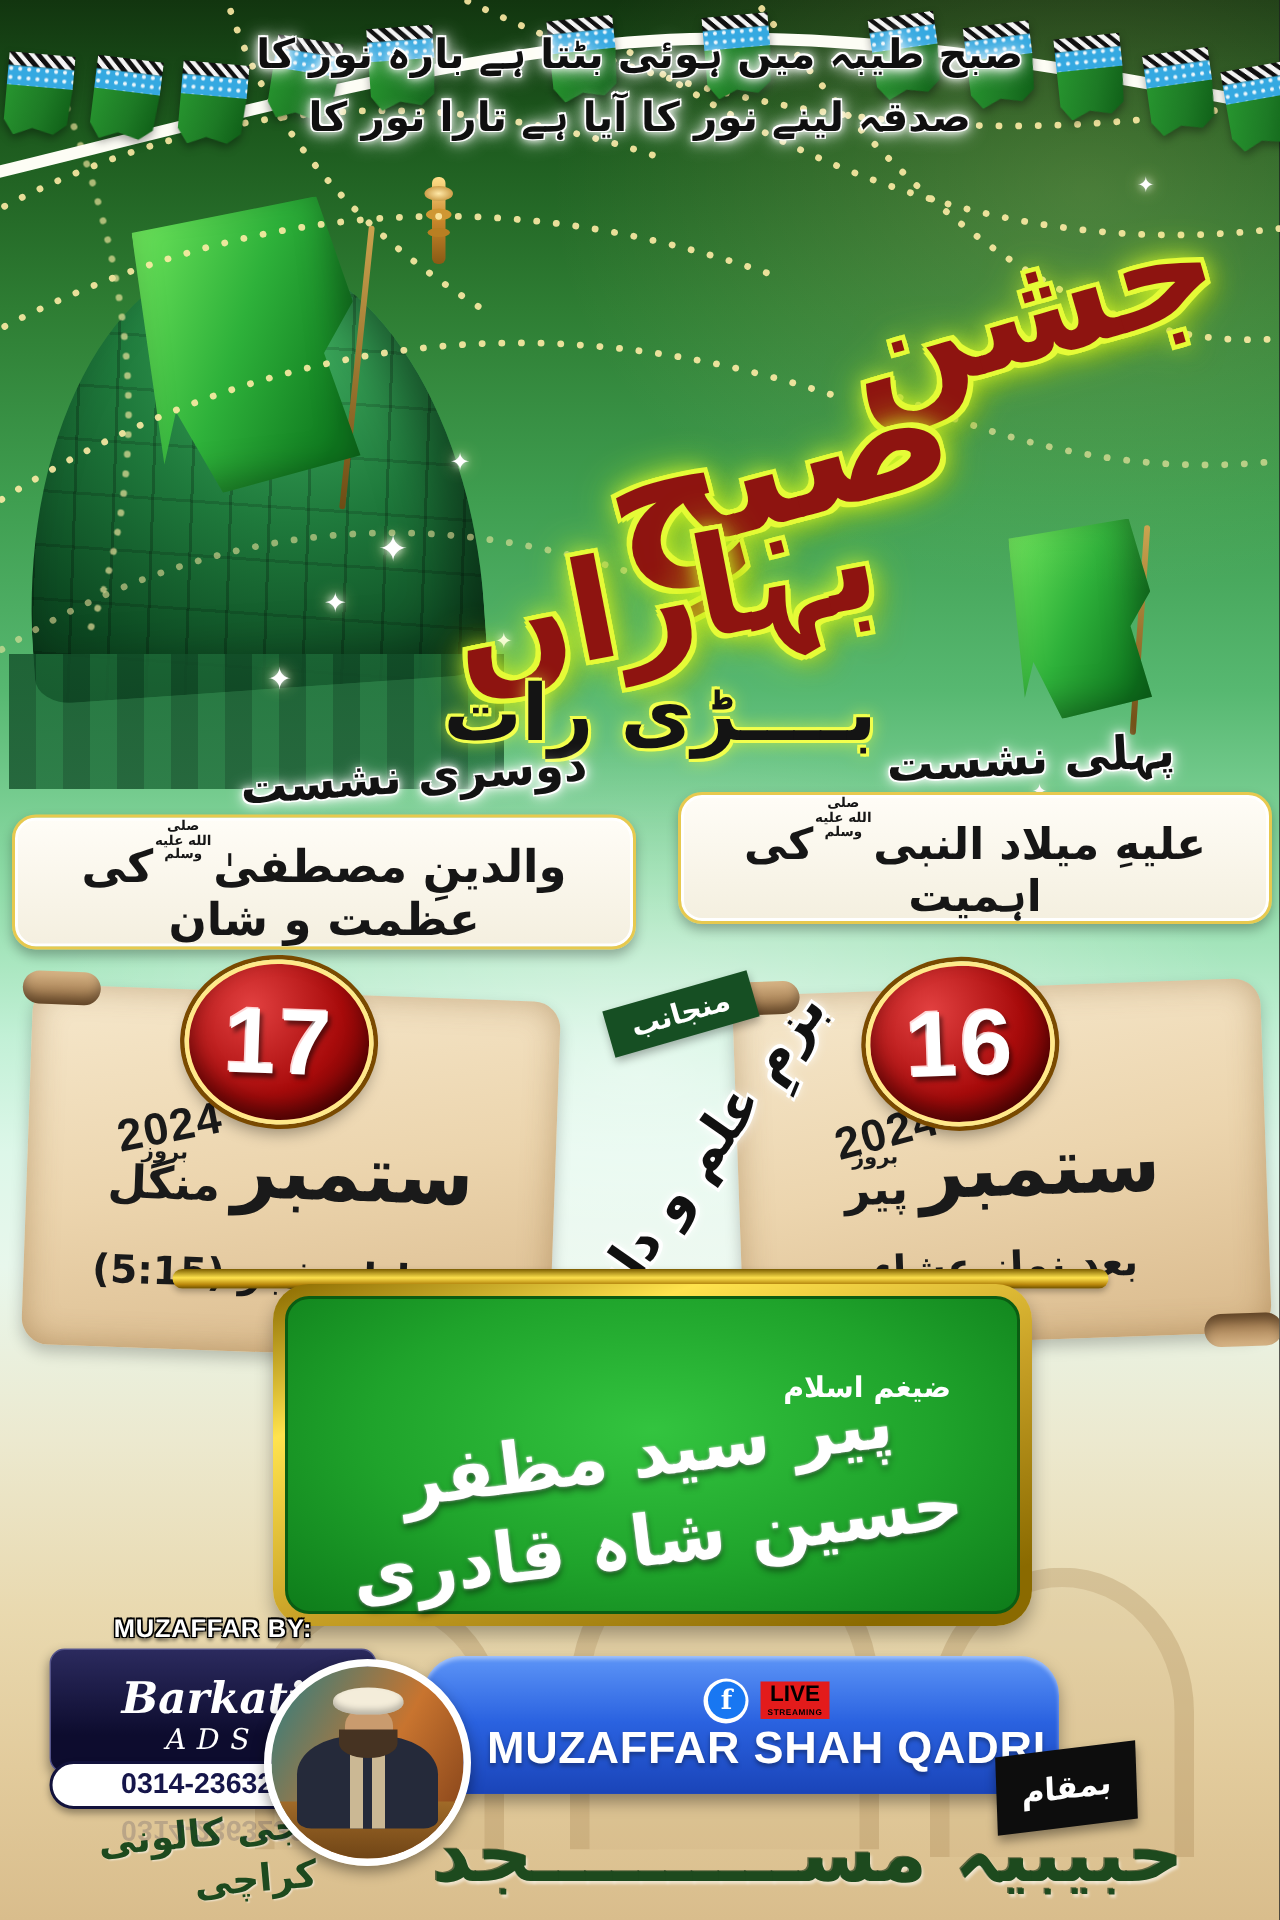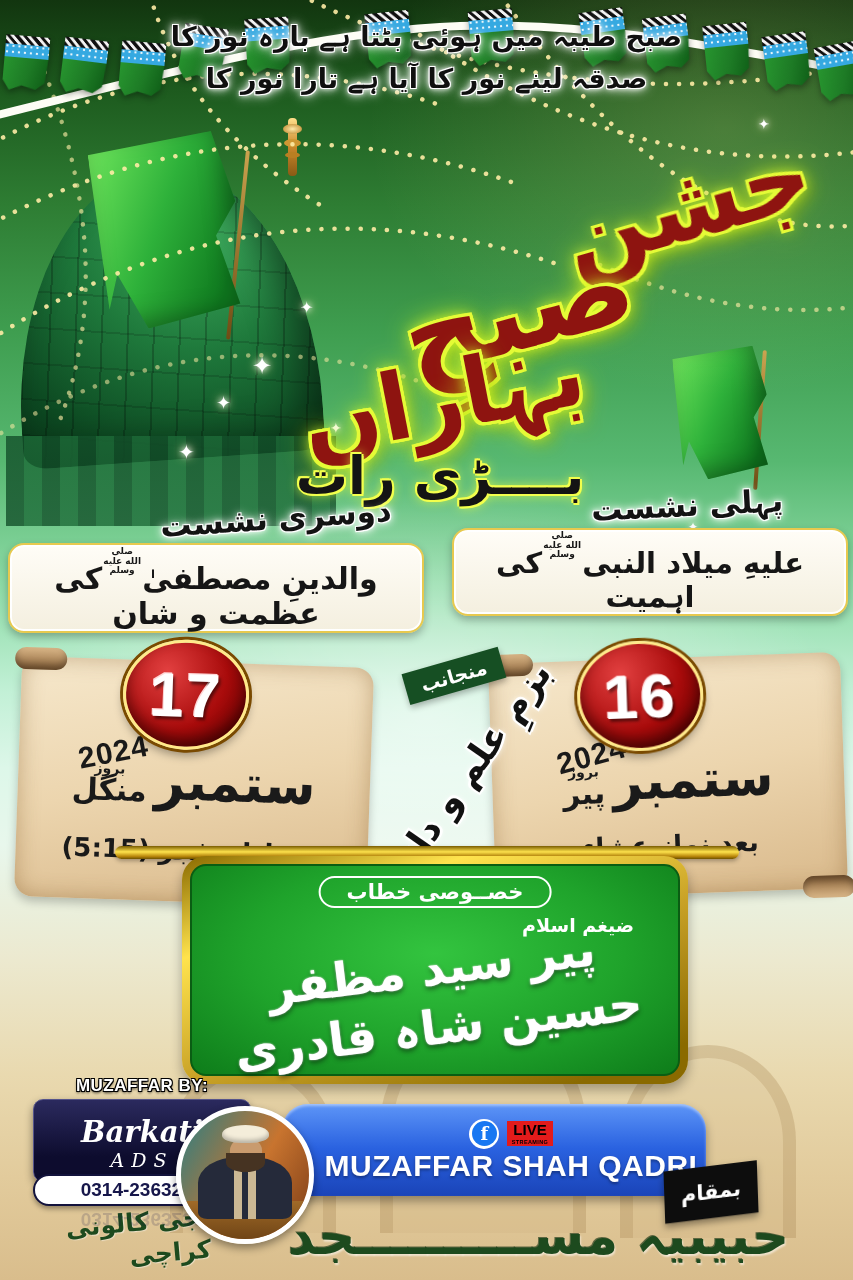--- a/index.html
+++ b/index.html
@@ -317,21 +317,20 @@
       <span class="scroll-time" style="top:174px;">بعد اذانِ فجر (5:15)</span>
     </div>
   </div>
 
   <div class="org-badge ur">منجانب</div>
   <div class="org-name ur">بزمِ علم و دانش</div>
 
   <div class="gold-bar"></div>
   <div class="banner-outer">
     <div class="banner-inner">
-      <div class="speech-pill ur">خصــوصی خطاب</div>
       <div class="honorific ur">ضیغم اسلام</div>
       <div class="speaker-name ur">پیر سید مظفر حسین شاہ قادری</div>
     </div>
   </div>
 
   <div class="designer lat">
     <div class="designed-by">MUZAFFAR BY:</div>
     <div class="designer-box">
       <div class="designer-name">Barkati</div>
       <div class="designer-type">ADS</div>

